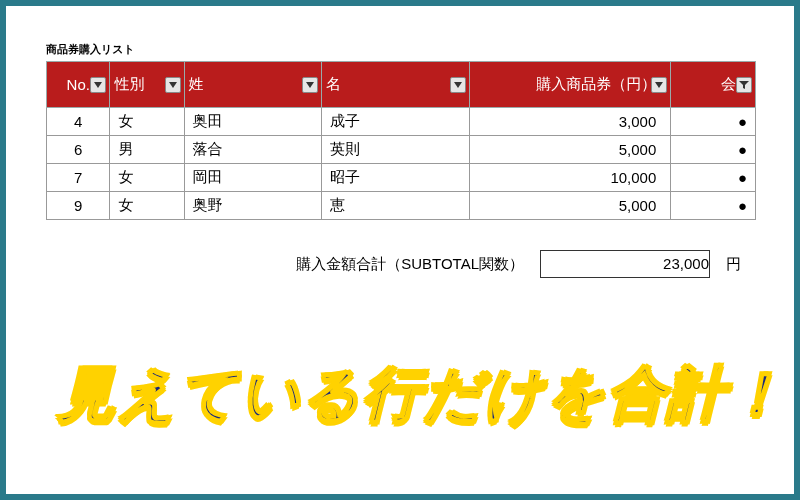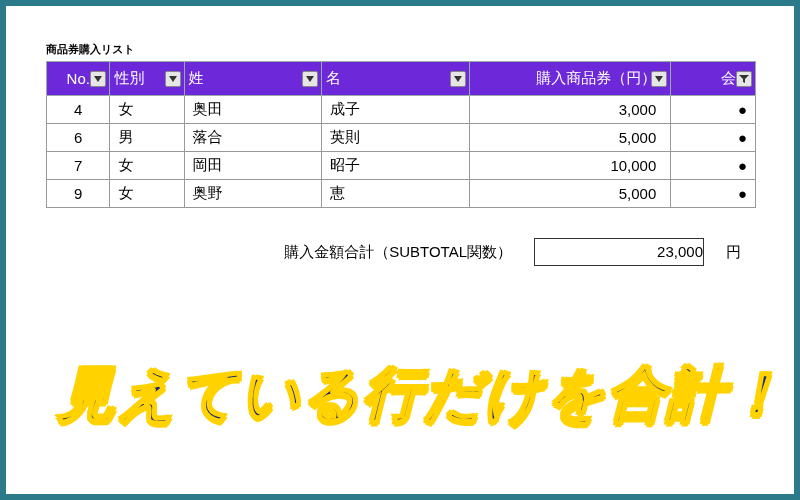--- a/index.html
+++ b/index.html
@@ -16,25 +16,25 @@
       font-size: 11px;
       font-weight: bold;
       margin-bottom: 4px;
     }
     table {
       border-collapse: collapse;
       width: 710px;
       font-size: 15px;
     }
     th {
-      background: #6d28d9;
+      background: #b91c1c;
       color: #fff;
       font-weight: normal;
       border: 1px solid #9aa;
-      padding: 7px 4px;
+      padding: 13px 4px;
       text-align: center;
       position: relative;
       height: 32px;
     }
     th .label {
       display: inline-block;
     }
     th .filter-btn {
       position: absolute;
       right: 3px;
@@ -59,21 +59,21 @@
     .col-sex   { width: 70px;  text-align: left; }
     .col-sei   { width: 130px; text-align: left; }
     .col-mei   { width: 140px; text-align: left; }
     .col-amt   { width: 190px; text-align: right; padding-right: 14px; }
     .col-mem   { width: 80px;  text-align: right; }
     .total-row {
       margin-top: 30px;
       display: flex;
       align-items: center;
       justify-content: flex-end;
-      gap: 22px;
+      gap: 16px;
       font-size: 15px;
       width: 710px;
     }
     .total-label { }
     .total-box {
       border: 1px solid #333;
       width: 170px;
       height: 28px;
       line-height: 26px;
       text-align: right;

